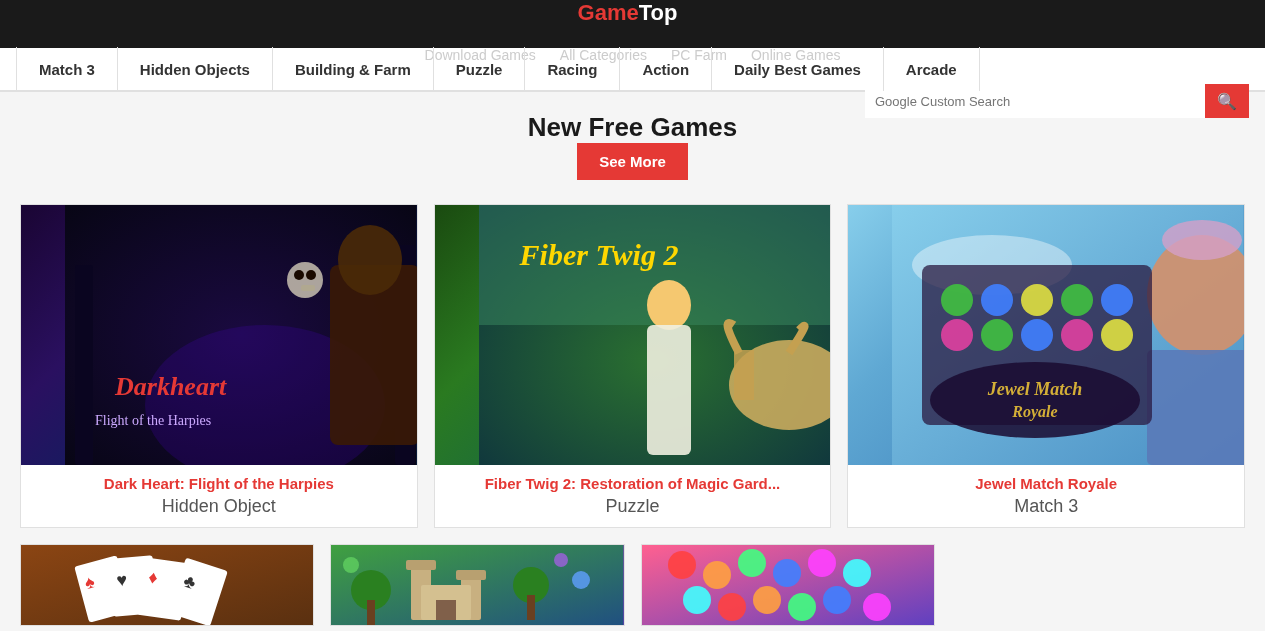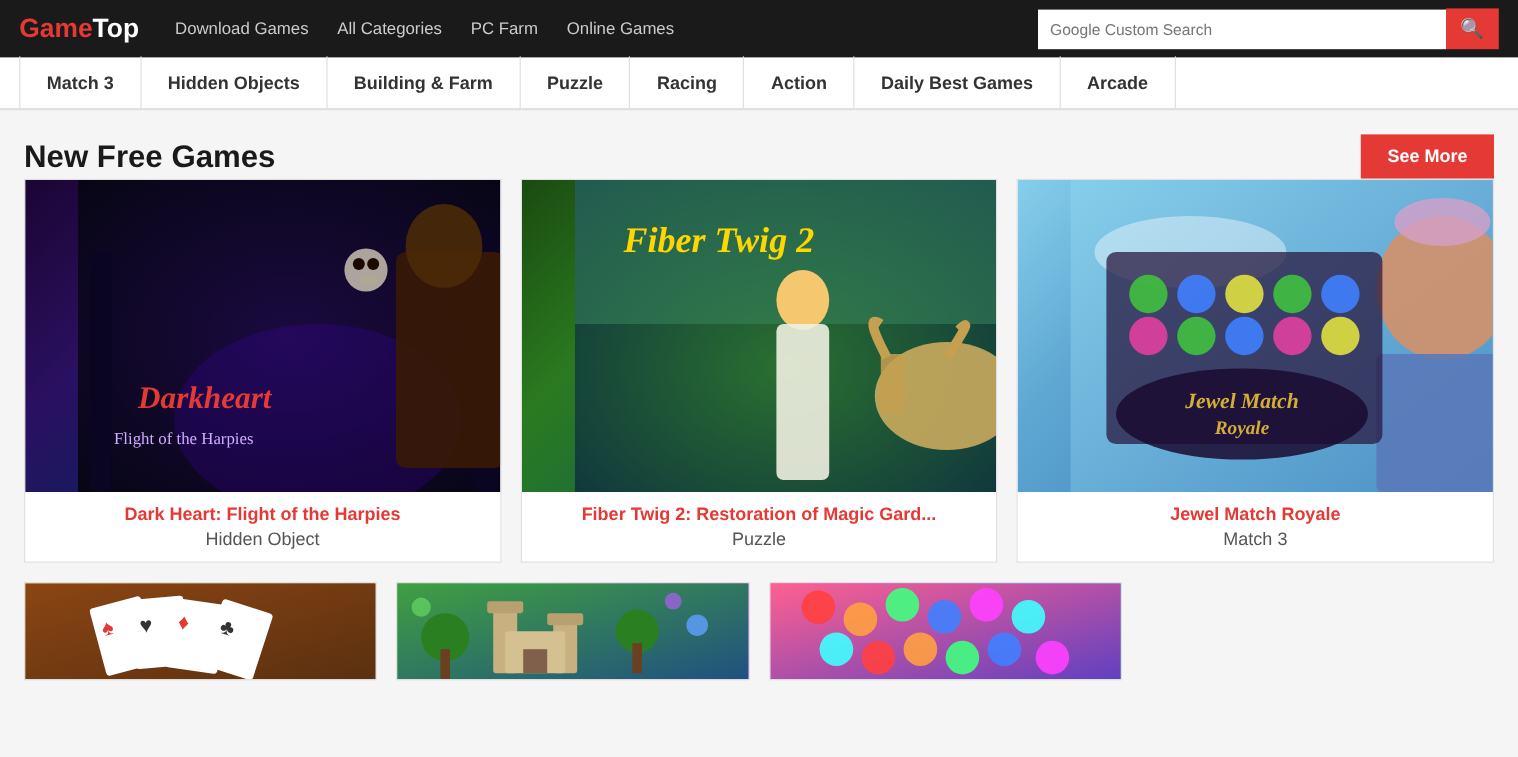--- a/index.html
+++ b/index.html
@@ -6,20 +6,21 @@
     body { font-family: Arial, sans-serif; background: #f5f5f5; }
 
     
     .top-bar {
       background: #1a1a1a;
       display: flex;
       align-items: center;
       padding: 0 16px;
       height: 48px;
       gap: 20px;
+      flex-direction: column;
     }
     .logo {
       display: flex;
       align-items: center;
       font-size: 22px;
       font-weight: bold;
       text-decoration: none;
       margin-right: 10px;
     }
     .logo-game {
@@ -94,22 +95,22 @@
     .main-content {
       max-width: 1265px;
       margin: 0 auto;
       padding: 20px 20px 10px;
     }
 
     
     .section-header {
       display: flex;
       align-items: center;
-      justify-content: space-between;
-      margin-bottom: 0;
+      margin-bottom: 24px;
+      flex-direction: column;
     }
     .section-title {
       font-size: 26px;
       font-weight: bold;
       color: #1a1a1a;
     }
     .see-more-btn {
       background: #e53935;
       color: #fff;
       border: none;
@@ -147,21 +148,21 @@
       text-align: center;
     }
     .game-title {
       color: #e53935;
       font-size: 15px;
       font-weight: bold;
       margin-bottom: 4px;
     }
     .game-genre {
       color: #555;
-      font-size: 15px;
+      font-size: 18px;
     }
 
     
     .games-grid-bottom {
       display: grid;
       grid-template-columns: repeat(4, 1fr);
       gap: 16px;
     }
     .game-thumb-bottom {
       width: 100%;

